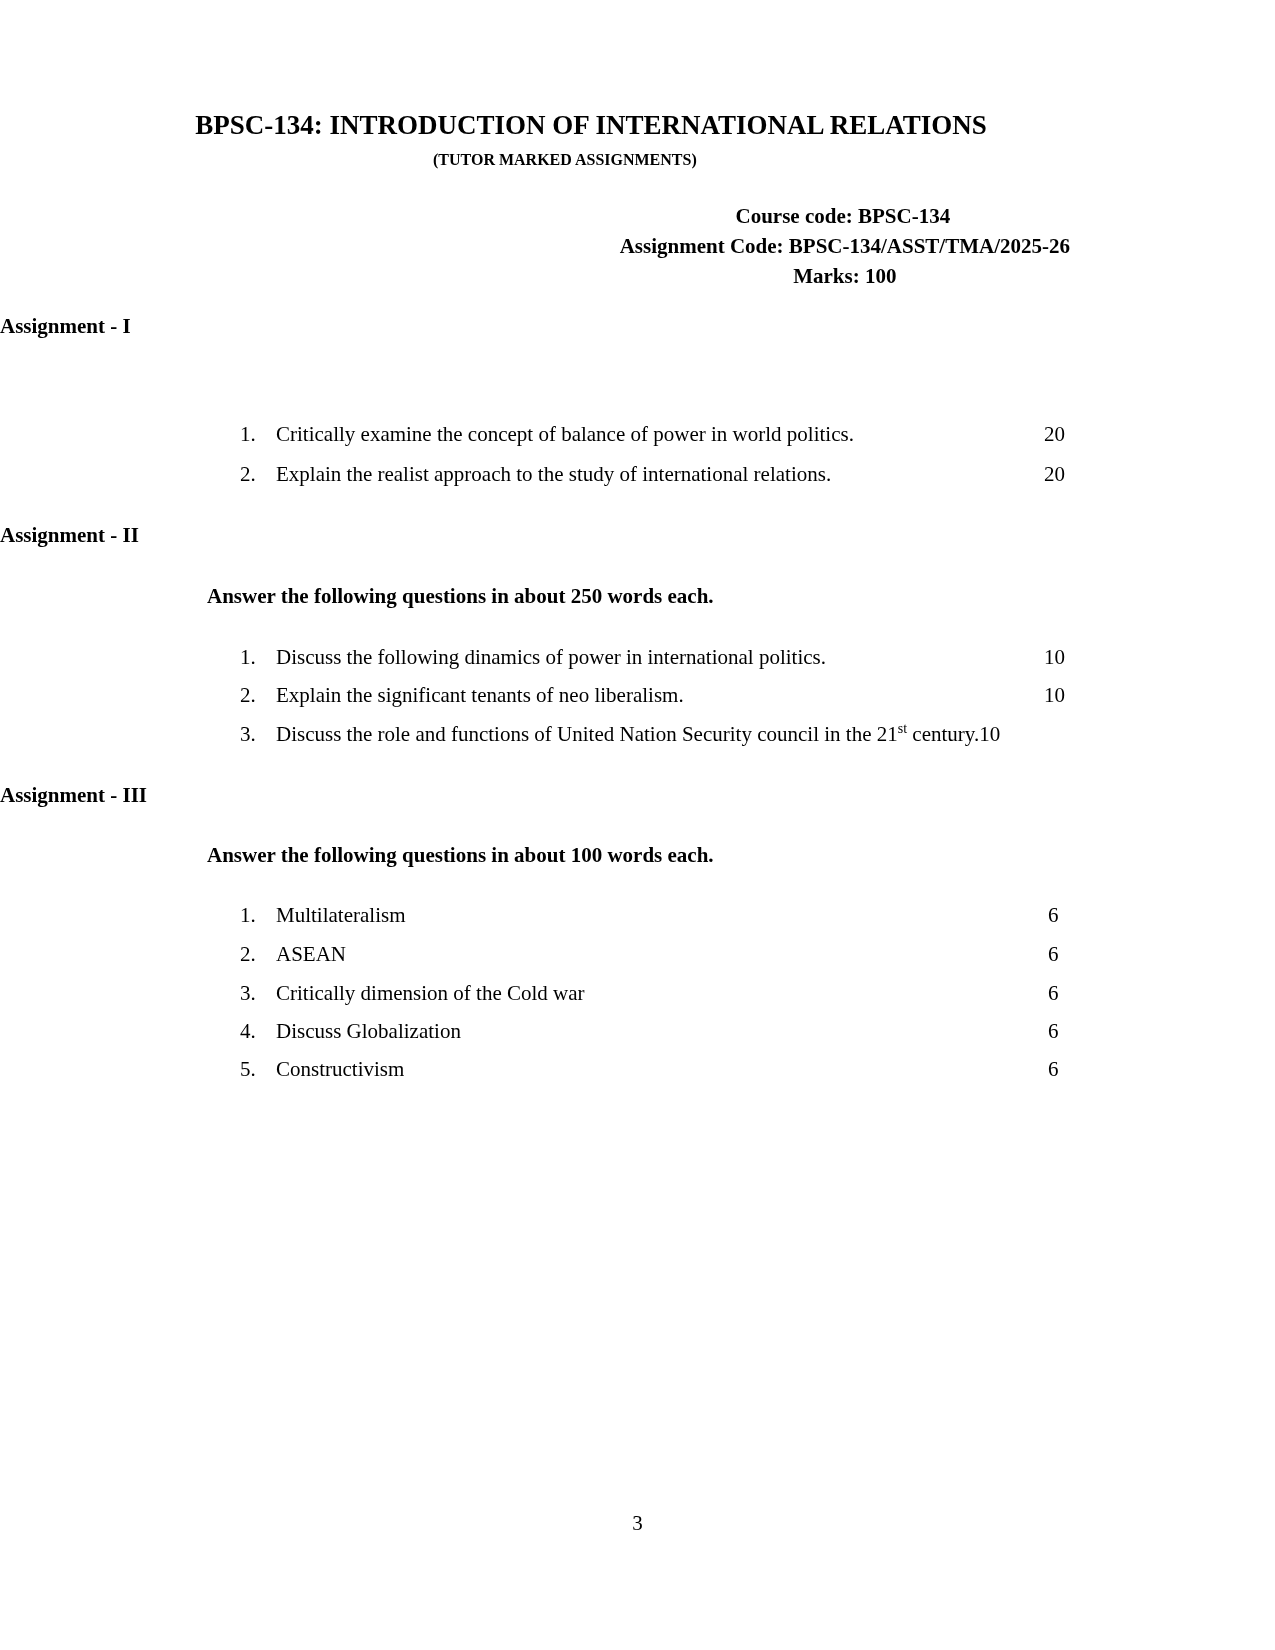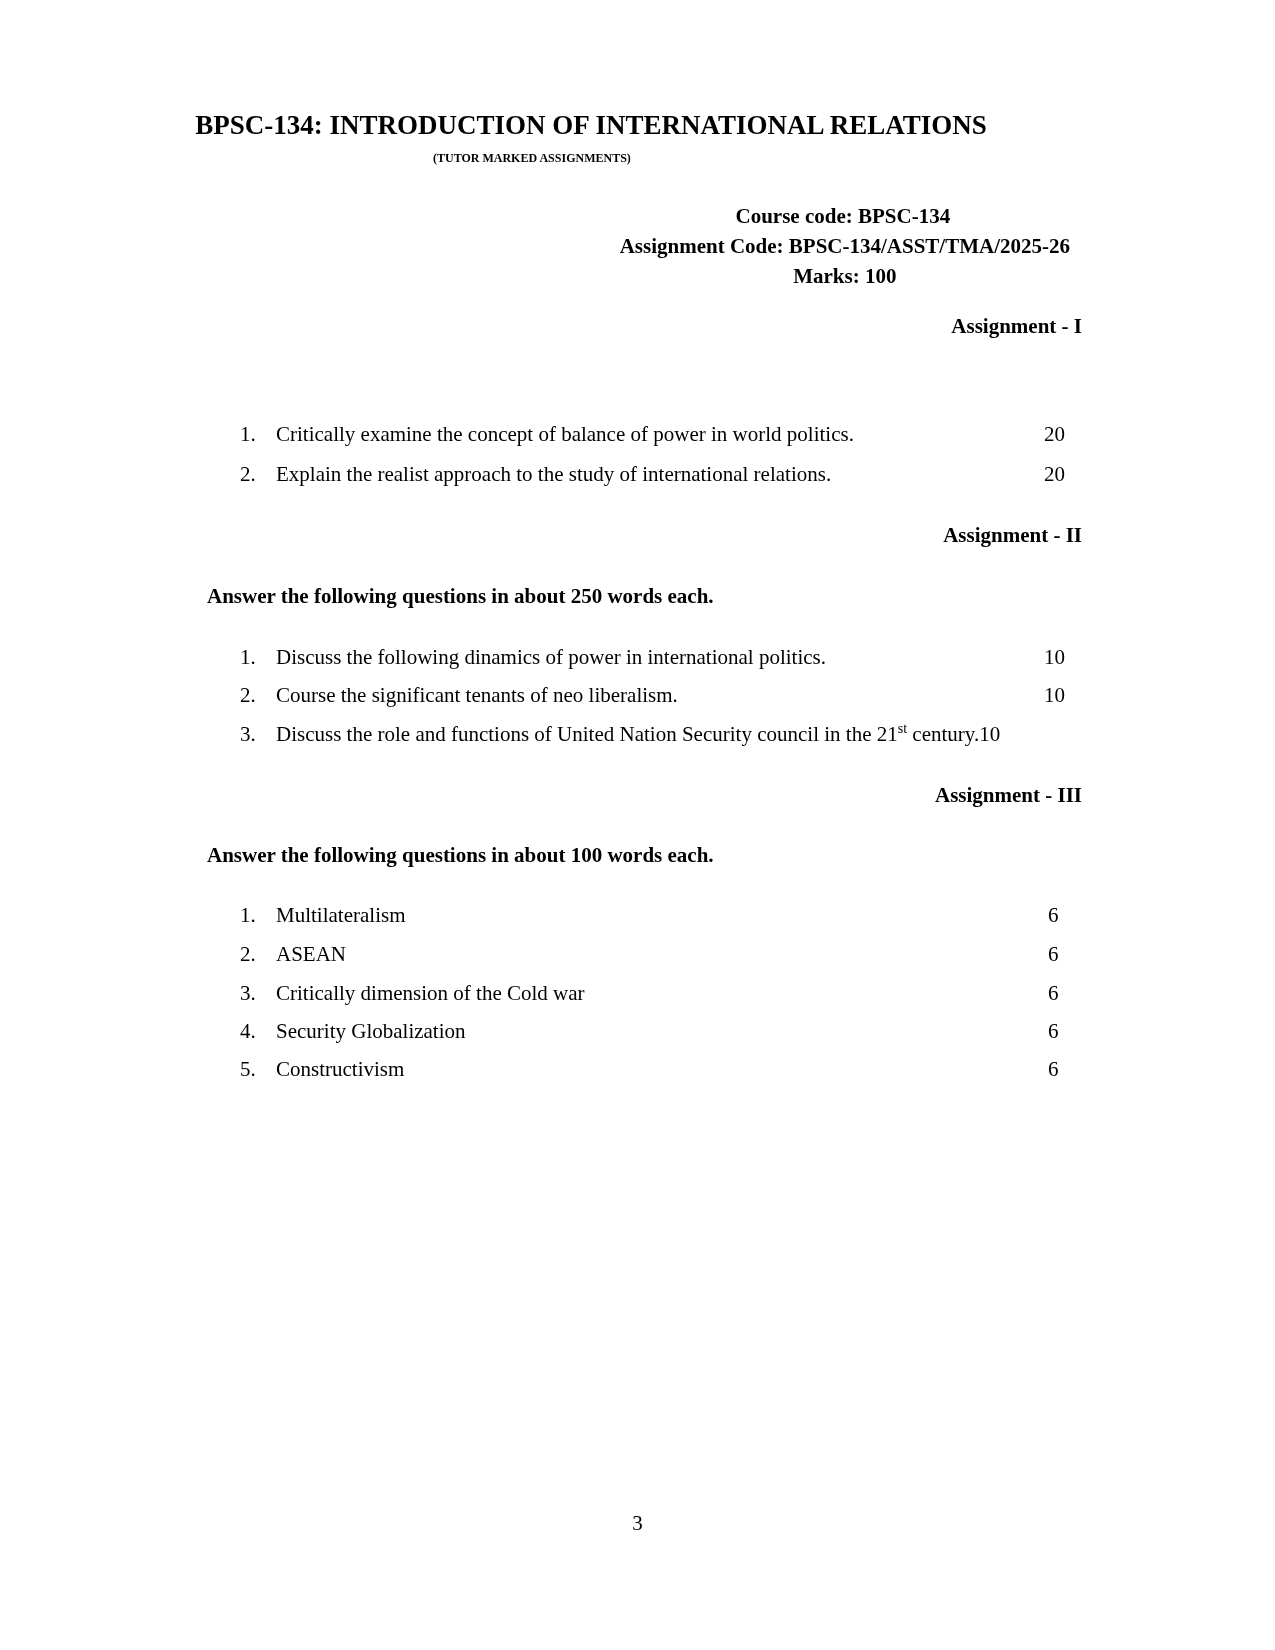--- a/index.html
+++ b/index.html
@@ -29,38 +29,38 @@
       text-align: center;
       font-weight: bold;
       font-size: 27px;
       letter-spacing: 0px;
     }
     .subtitle {
       position: absolute;
       left: 433px;
       top: 151px;
       font-weight: bold;
-      font-size: 12px;
+      font-size: 16px;
     }
     .meta {
       position: absolute;
       right: 205px;
       top: 201px;
       text-align: center;
       font-weight: bold;
       font-size: 21px;
       line-height: 30px;
     }
     .meta div { white-space: nowrap; }
     .meta .course-code { margin-right: 4px; }
     .section-heading {
       position: absolute;
       left: 0;
       width: 1082px;
-      text-align: right;
+      text-align: left;
       font-weight: bold;
       font-size: 21px;
     }
     .instruction {
       position: absolute;
       left: 207px;
       font-weight: bold;
       font-size: 21px;
       white-space: nowrap;
     }
@@ -139,21 +139,21 @@
   <div class="section-heading" style="top:523px;">Assignment - II</div>
   <div class="instruction" style="top:584px;">Answer the following questions in about 250 words each.</div>
   <div class="qlist" style="top:645px;">
     <div class="qrow" style="height:38px;">
       <span class="qnum">1.</span>
       <span class="qtext">Discuss the following dinamics of power in international politics.</span>
       <span class="qmarks">10</span>
     </div>
     <div class="qrow" style="height:39px;">
       <span class="qnum">2.</span>
-      <span class="qtext">Course the significant tenants of neo liberalism.</span>
+      <span class="qtext">Explain the significant tenants of neo liberalism.</span>
       <span class="qmarks">10</span>
     </div>
     <div class="qrow">
       <span class="qnum">3.</span>
       <span class="qtext"><span>Discuss the role and functions of United Nation Security council in the 21</span><sup>st</sup><span> century.</span><span>10</span></span>
     </div>
   </div>
 
   <div class="section-heading" style="top:783px;">Assignment - III</div>
   <div class="instruction" style="top:843px;">Answer the following questions in about 100 words each.</div>
@@ -168,21 +168,21 @@
       <span class="qtext">ASEAN</span>
       <span class="qmarks single">6</span>
     </div>
     <div class="qrow" style="height:38px;">
       <span class="qnum">3.</span>
       <span class="qtext">Critically dimension of the Cold war</span>
       <span class="qmarks single">6</span>
     </div>
     <div class="qrow" style="height:38px;">
       <span class="qnum">4.</span>
-      <span class="qtext">Security Globalization</span>
+      <span class="qtext">Discuss Globalization</span>
       <span class="qmarks single">6</span>
     </div>
     <div class="qrow">
       <span class="qnum">5.</span>
       <span class="qtext">Constructivism</span>
       <span class="qmarks single">6</span>
     </div>
   </div>
 
   <div class="page-number">3</div>

